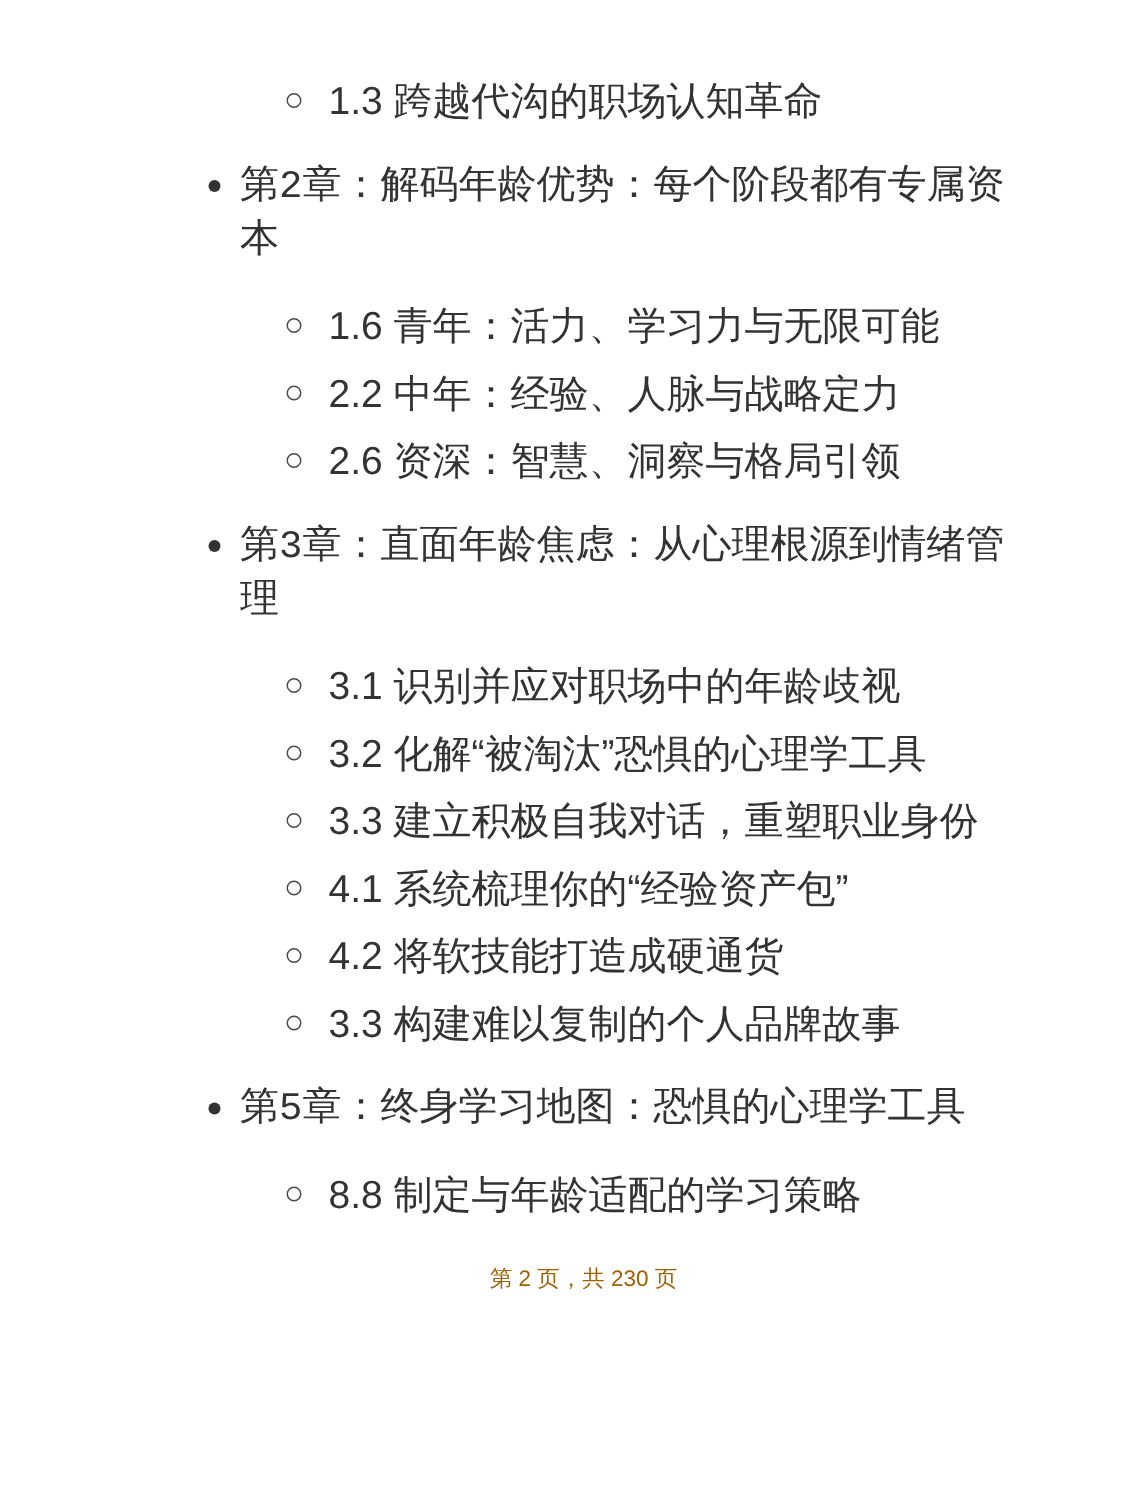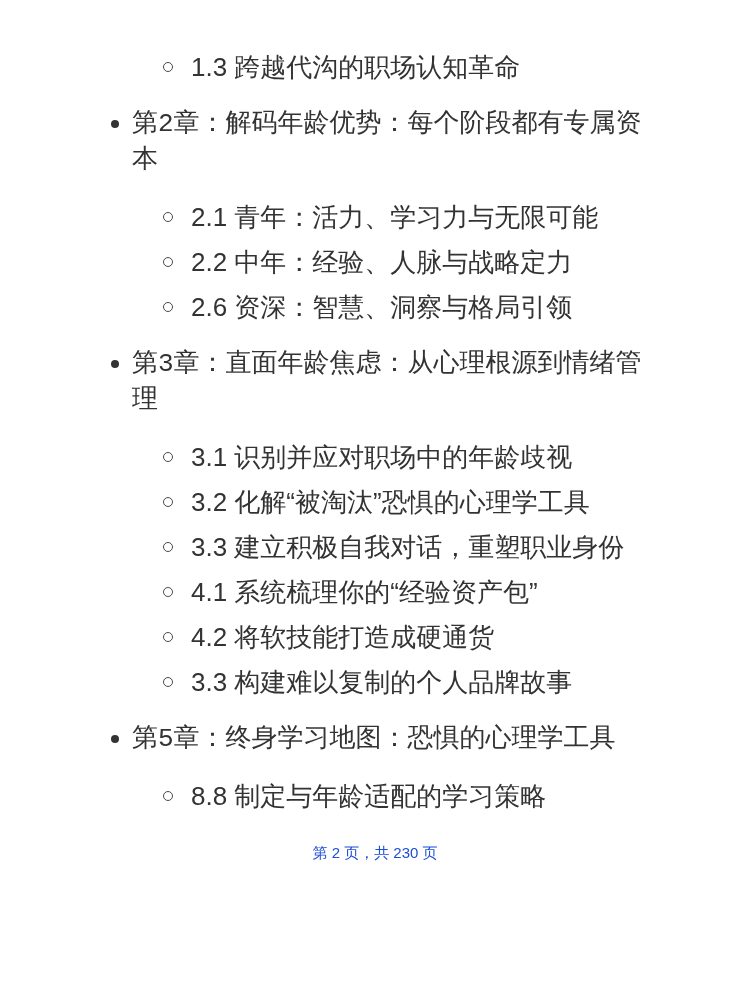--- a/index.html
+++ b/index.html
@@ -12,20 +12,21 @@
     background: #ffffff;
     overflow: hidden;
     font-family: "Liberation Sans", sans-serif;
     color: #333333;
   }
   .page {
     box-sizing: border-box;
     width: 750px;
     height: 750px;
     padding-top: 40px;
+    padding-left: 28px;
   }
   .toc {
     width: 750px;
   }
   .item {
     position: relative;
     font-size: 26px;
     line-height: 36px;
     color: #333333;
   }
@@ -62,40 +63,40 @@
     background: transparent;
   }
   .item-text {
     display: inline;
   }
   .footer {
     margin-top: 28px;
     text-align: center;
     font-size: 15px;
     line-height: 21px;
-    color: #1d4ed8;
+    color: #a16207;
   }
 </style>
 </head>
 <body>
 
 <div class="page">
 
   <div class="toc" id="toc">
       <div class="item lvl2">
     <span class="bullet circle"></span>
     <span class="item-text">1.3 跨越代沟的职场认知革命</span>
   </div>
       <div class="item lvl1">
     <span class="bullet disc"></span>
     <span class="item-text">第2章：解码年龄优势：每个阶段都有专属资本</span>
   </div>
       <div class="item lvl2">
     <span class="bullet circle"></span>
-    <span class="item-text">2.1 青年：活力、学习力与无限可能</span>
+    <span class="item-text">1.6 青年：活力、学习力与无限可能</span>
   </div>
       <div class="item lvl2">
     <span class="bullet circle"></span>
     <span class="item-text">2.2 中年：经验、人脉与战略定力</span>
   </div>
       <div class="item lvl2">
     <span class="bullet circle"></span>
     <span class="item-text">2.6 资深：智慧、洞察与格局引领</span>
   </div>
       <div class="item lvl1">

